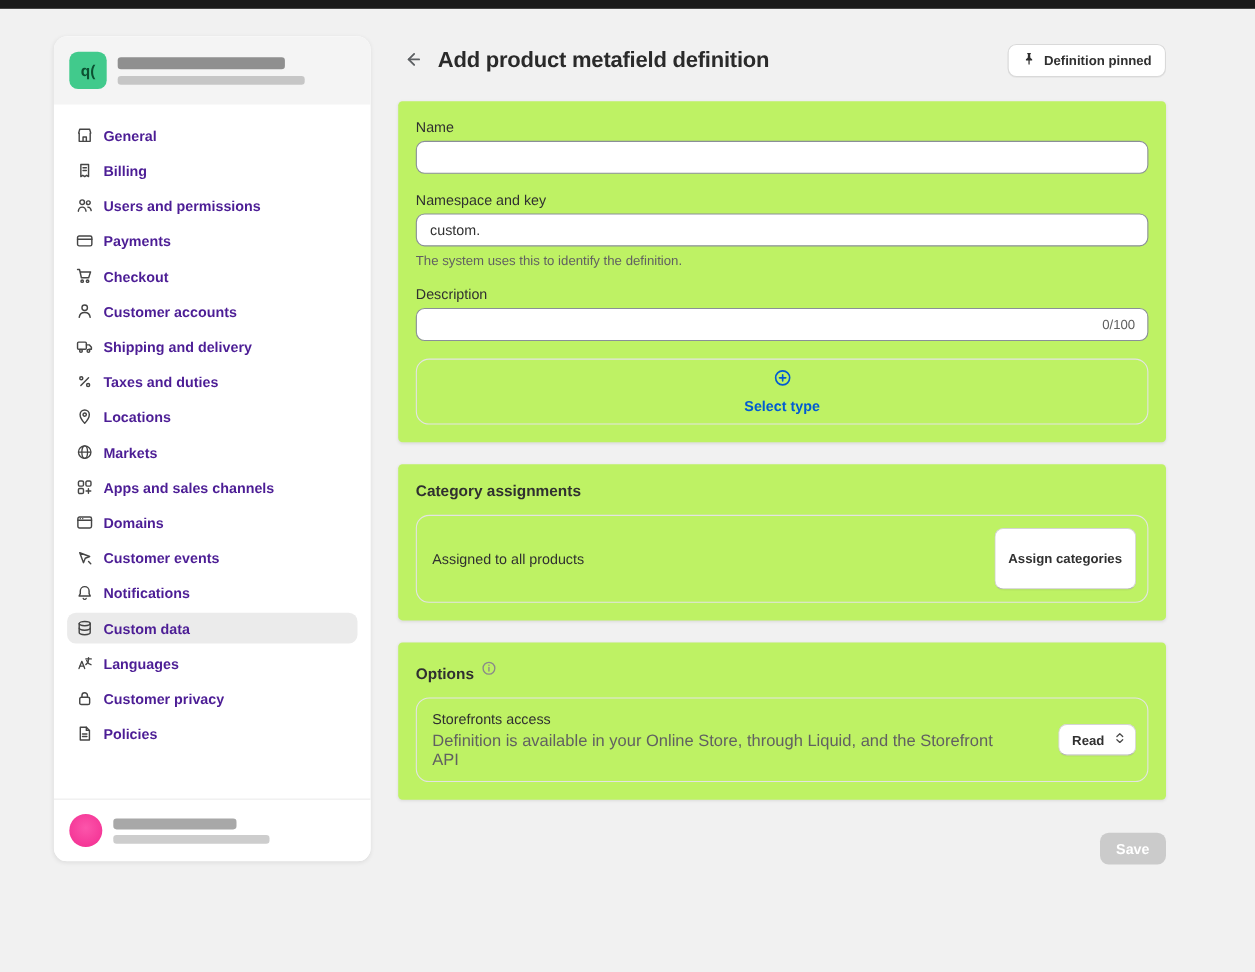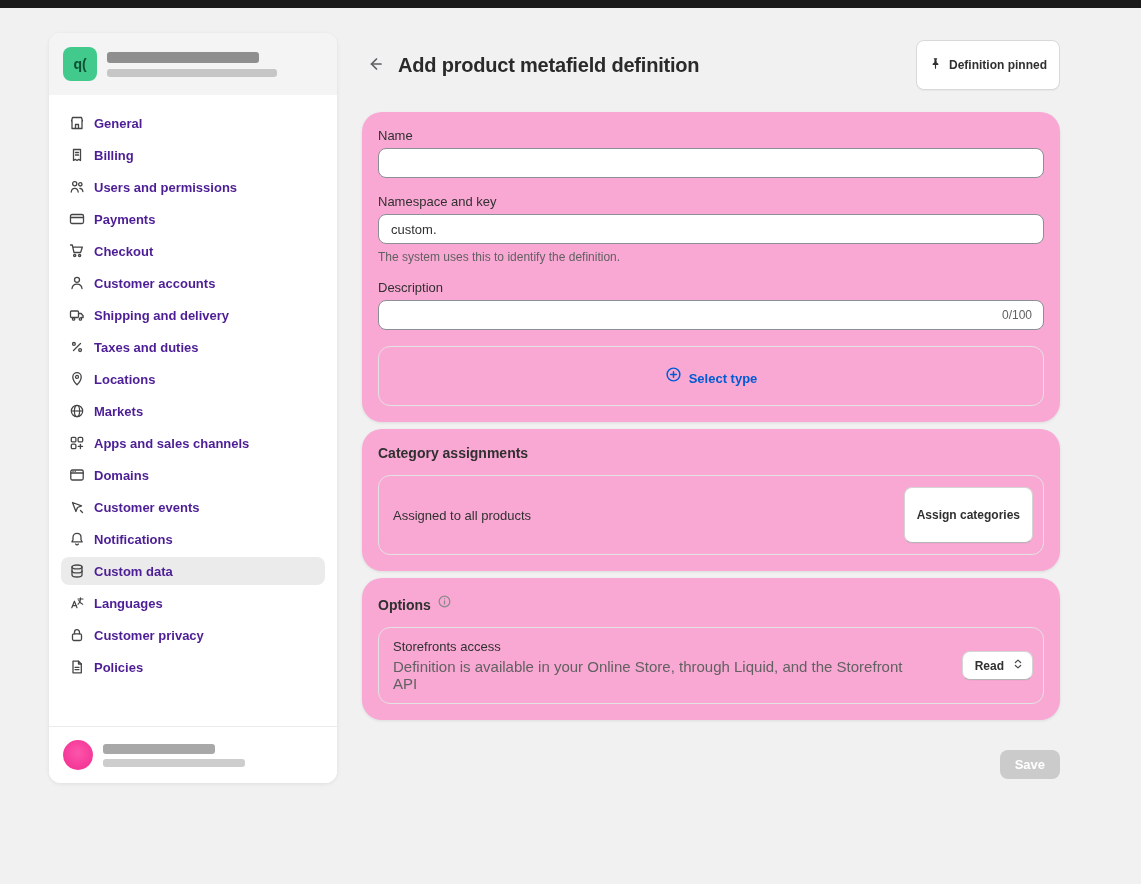--- a/index.html
+++ b/index.html
@@ -57,48 +57,48 @@
   .main { position:absolute; left:362px; top:40px; width:698px; }
   .main-header { display:flex; align-items:center; gap:8px; margin-bottom:22px; }
   .back-btn {
     width:28px; height:28px; border:none; background:transparent; border-radius:8px;
     display:flex; align-items:center; justify-content:center; cursor:pointer;
   }
   .page-title { font-size:20px; font-weight:700; color:#2a2a2a; letter-spacing:-0.2px; }
   .pinned-btn {
     margin-left:auto; display:flex; align-items:center; gap:7px;
     background:#fff; border:1px solid #d9d9d9; border-radius:8px;
-    padding:16px 12px; font-size:12px; font-weight:600; color:#303030;
+    padding:6px 12px; font-size:12px; font-weight:600; color:#303030;
     box-shadow:0 1px 0 rgba(0,0,0,.04); cursor:pointer; font-family:inherit;
   }
 
   .card {
-    background:#f9a8d4; border-radius:20px; padding:16px;
-    box-shadow:0 1px 3px rgba(0,0,0,.09); margin-bottom:7px;
+    background:#bef264; border-radius:4px; padding:16px;
+    box-shadow:0 1px 3px rgba(0,0,0,.09); margin-bottom:20px;
   }
   .field { margin-bottom:16px; }
   .field-label { font-size:13px; color:#303030; margin-bottom:5px; }
   .text-input {
     width:100%; height:30px; border:1px solid #8a8f98; border-radius:8px;
     padding:0 12px; font-size:13px; color:#303030; background:#fff; outline:none;
     font-family:inherit;
   }
   .helper-text { font-size:12px; color:#616161; margin-top:6px; }
   .input-wrap { position:relative; }
   .char-counter {
     position:absolute; right:12px; top:50%; transform:translateY(-50%);
     font-size:12px; color:#616161;
   }
   .select-type-box {
     border:1px solid #e3e3e3; border-radius:12px; height:60px;
     display:flex; align-items:center; justify-content:center;
   }
   .select-type-btn {
-    display:flex; align-items:flex-end; gap:7px; background:none; border:none;
-    color:#005bd3; font-size:13px; font-weight:600; cursor:pointer; font-family:inherit;
+    display:flex; align-items:center; gap:7px; background:none; border:none;
+    color:#005bd3; font-size:13px; font-weight:600; cursor:pointer; font-family:inherit;flex-direction:column;
   }
 
   .card-heading { font-size:14px; font-weight:600; color:#303030; }
   .heading-row { display:flex; align-items:flex-end; gap:6px; margin-bottom:14px; }
   .inner-box {
     border:1px solid #e3e3e3; border-radius:12px;
     padding:11px 10px 11px 14px;
     display:flex; align-items:center; justify-content:space-between;gap:36px;
   }
   .inner-text { font-size:13px; color:#303030; }

